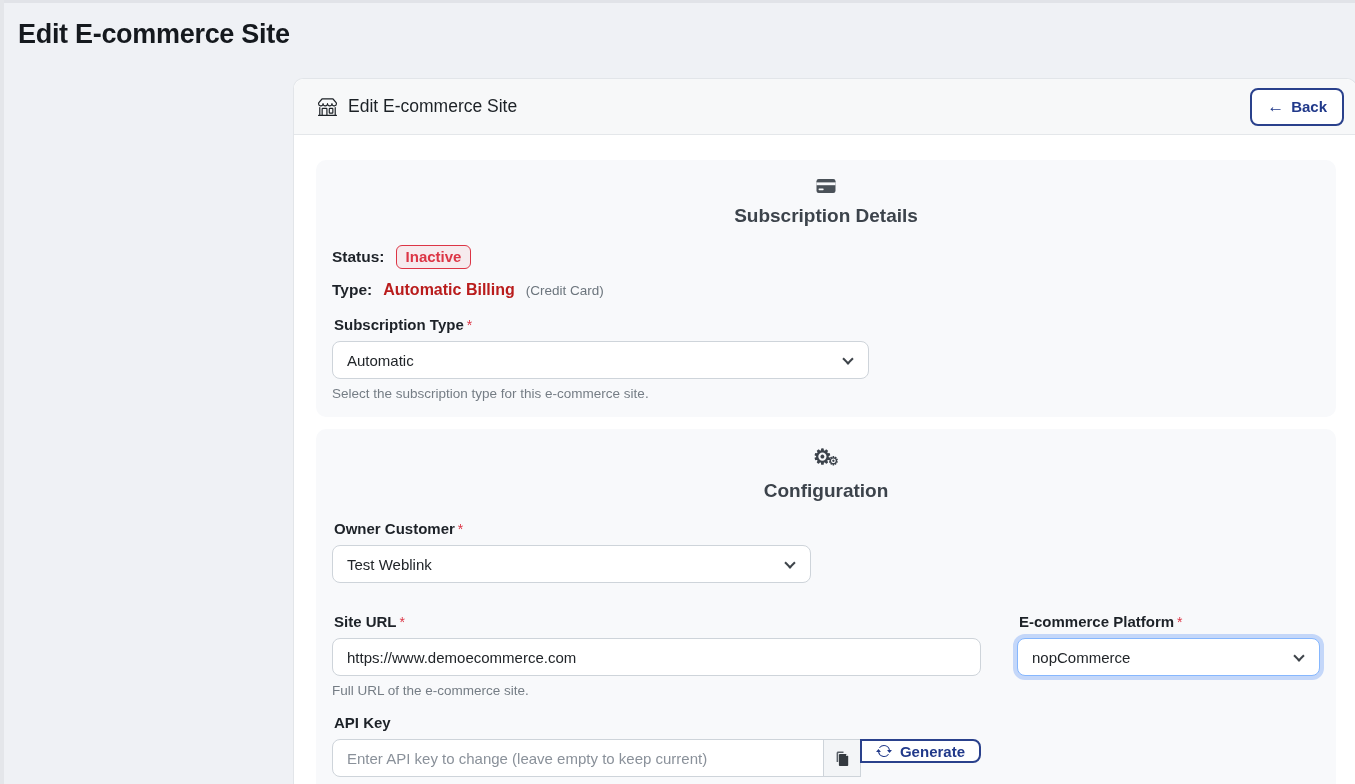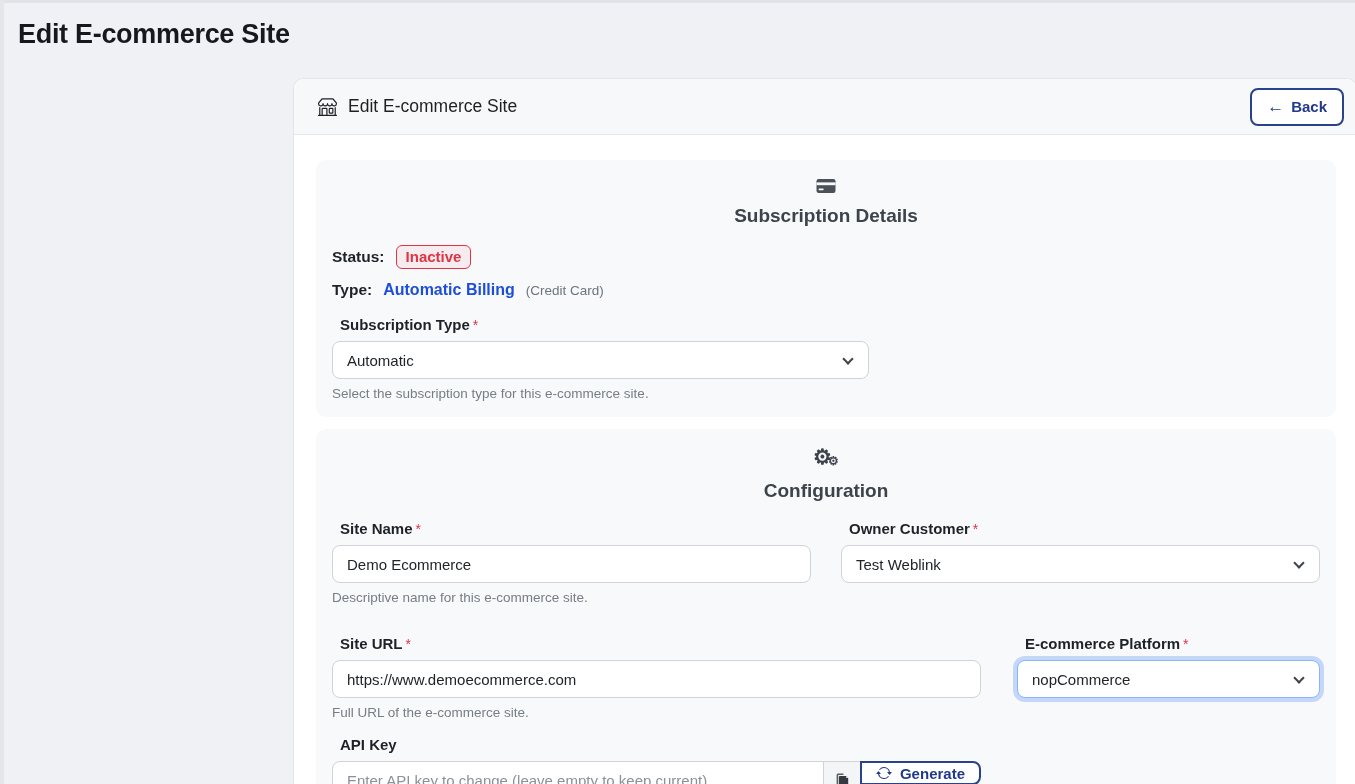--- a/index.html
+++ b/index.html
@@ -51,24 +51,24 @@
   .gears { position:relative; width:26px; height:22px; color:#3c434b; }
   .gear-big { position:absolute; left:0; top:-2px; font-size:21px; }
   .gear-small { position:absolute; left:15px; top:7px; font-size:12px; }
 
   .info-row { display:flex; align-items:center; gap:11px; margin-bottom:12px; font-size:15.5px; }
   .info-label { font-weight:700; color:#1d2228; }
   .badge-inactive {
     color:#dc3545; border:1px solid #dc3545; background:rgba(220,53,69,.07);
     border-radius:6px; padding:2px 9px 3px; font-size:15px; font-weight:700;
   }
-  .type-value { color:#1d4ed8; font-weight:700; font-size:16px; }
+  .type-value { color:#b91c1c; font-weight:700; font-size:16px; }
   .type-note { color:#6c757d; font-size:13.5px; }
 
-  .field-label { font-size:15px; font-weight:700; color:#1d2228; margin:16px 8px 8px; }
+  .field-label { font-size:15px; font-weight:700; color:#1d2228; margin:16px 2px 8px; }
   .req { color:#dc3545; font-weight:400; margin-left:3px; font-size:14px; }
 
   .text-input, .select {
     height:38px; background:#fff; border:1px solid #ced4da; border-radius:8px;
     font-size:15px; color:#212529; padding:0 14px; width:100%;
     font-family:"Liberation Sans", sans-serif;
   }
   .text-input::placeholder { color:#8a919a; }
   .select { position:relative; display:flex; align-items:center; padding-right:36px; cursor:pointer; }
   .chevron {
@@ -166,27 +166,20 @@
     <div class="section section-config">
       <div class="section-title">
         <span class="gears">
           <span class="gear-big">⚙</span>
           <span class="gear-small">⚙</span>
         </span>
         <span>Configuration</span>
       </div>
 
       <div class="form-row gap30">
-        <div class="c479">
-          <div class="field-label" style="margin-top:0;">
-            <span>Site Name</span><span class="req">*</span>
-          </div>
-          <input class="text-input" type="text" value="Demo Ecommerce" style="">
-          <div class="help">Descriptive name for this e-commerce site.</div>
-        </div>
         <div class="c479">
           <div class="field-label" style="margin-top:0;">
             <span>Owner Customer</span><span class="req">*</span>
           </div>
           <div class="select" role="combobox">
             <span>Test Weblink</span>
             <span class="chevron"></span>
           </div>
         </div>
       </div>

